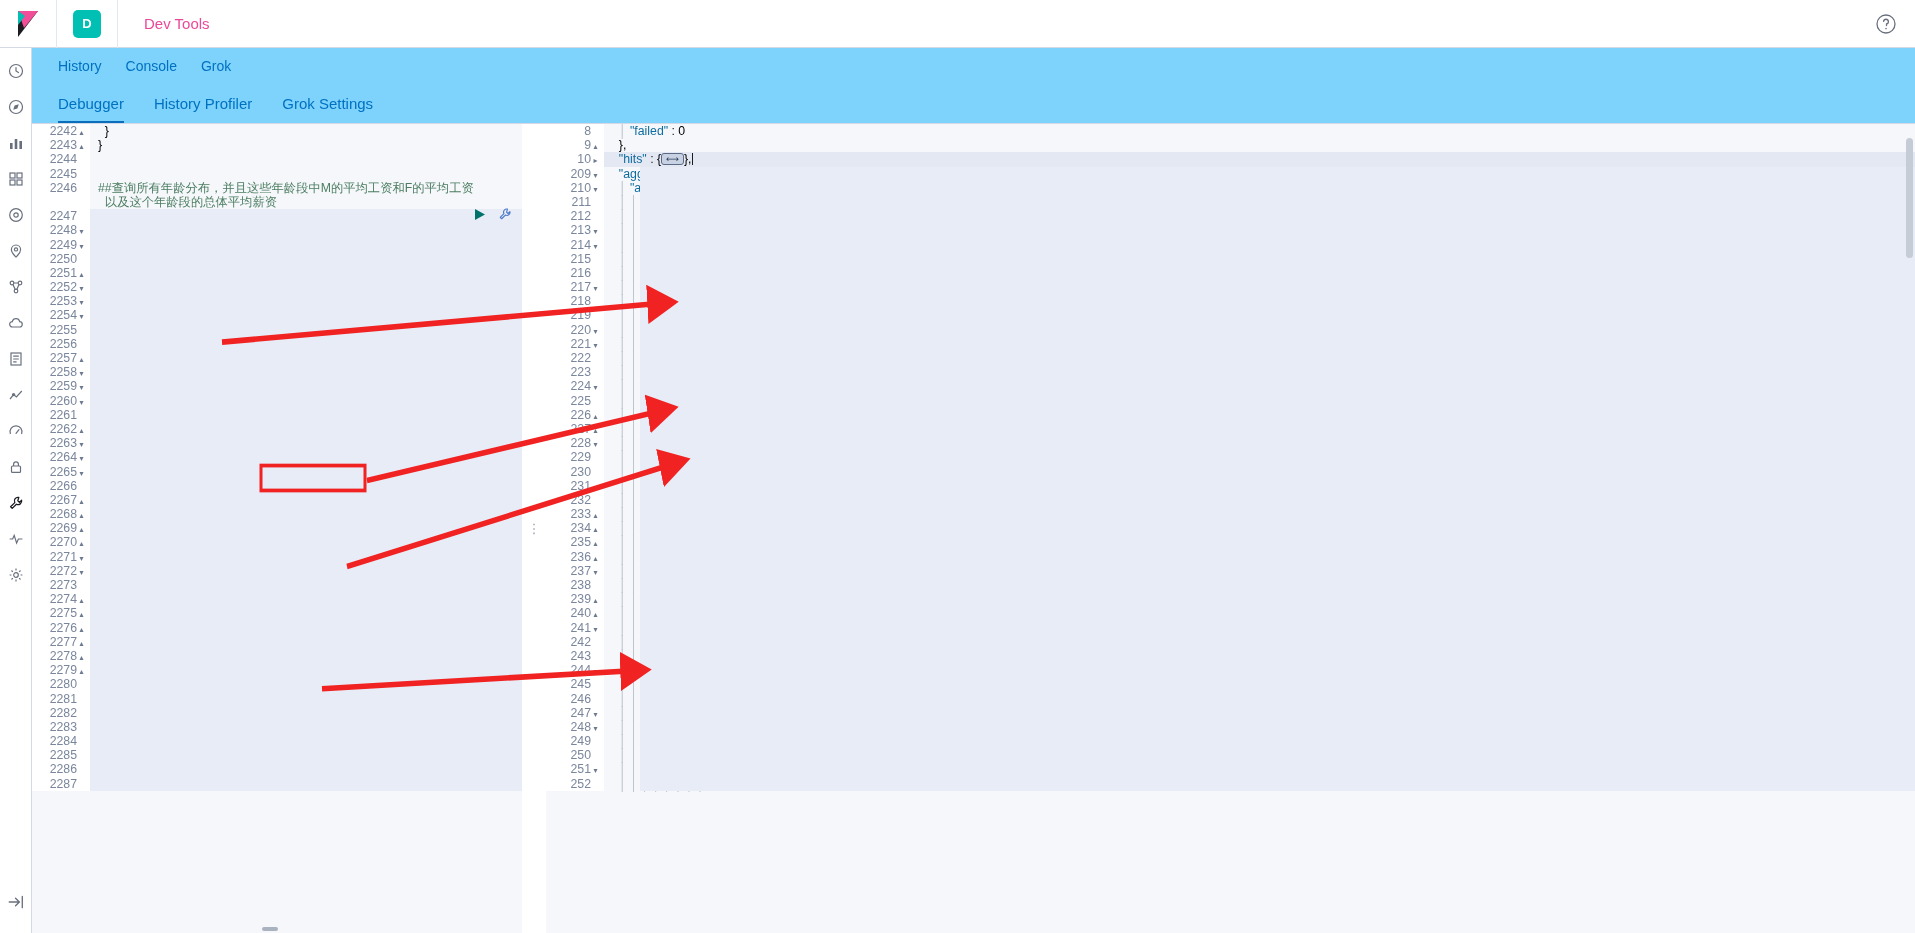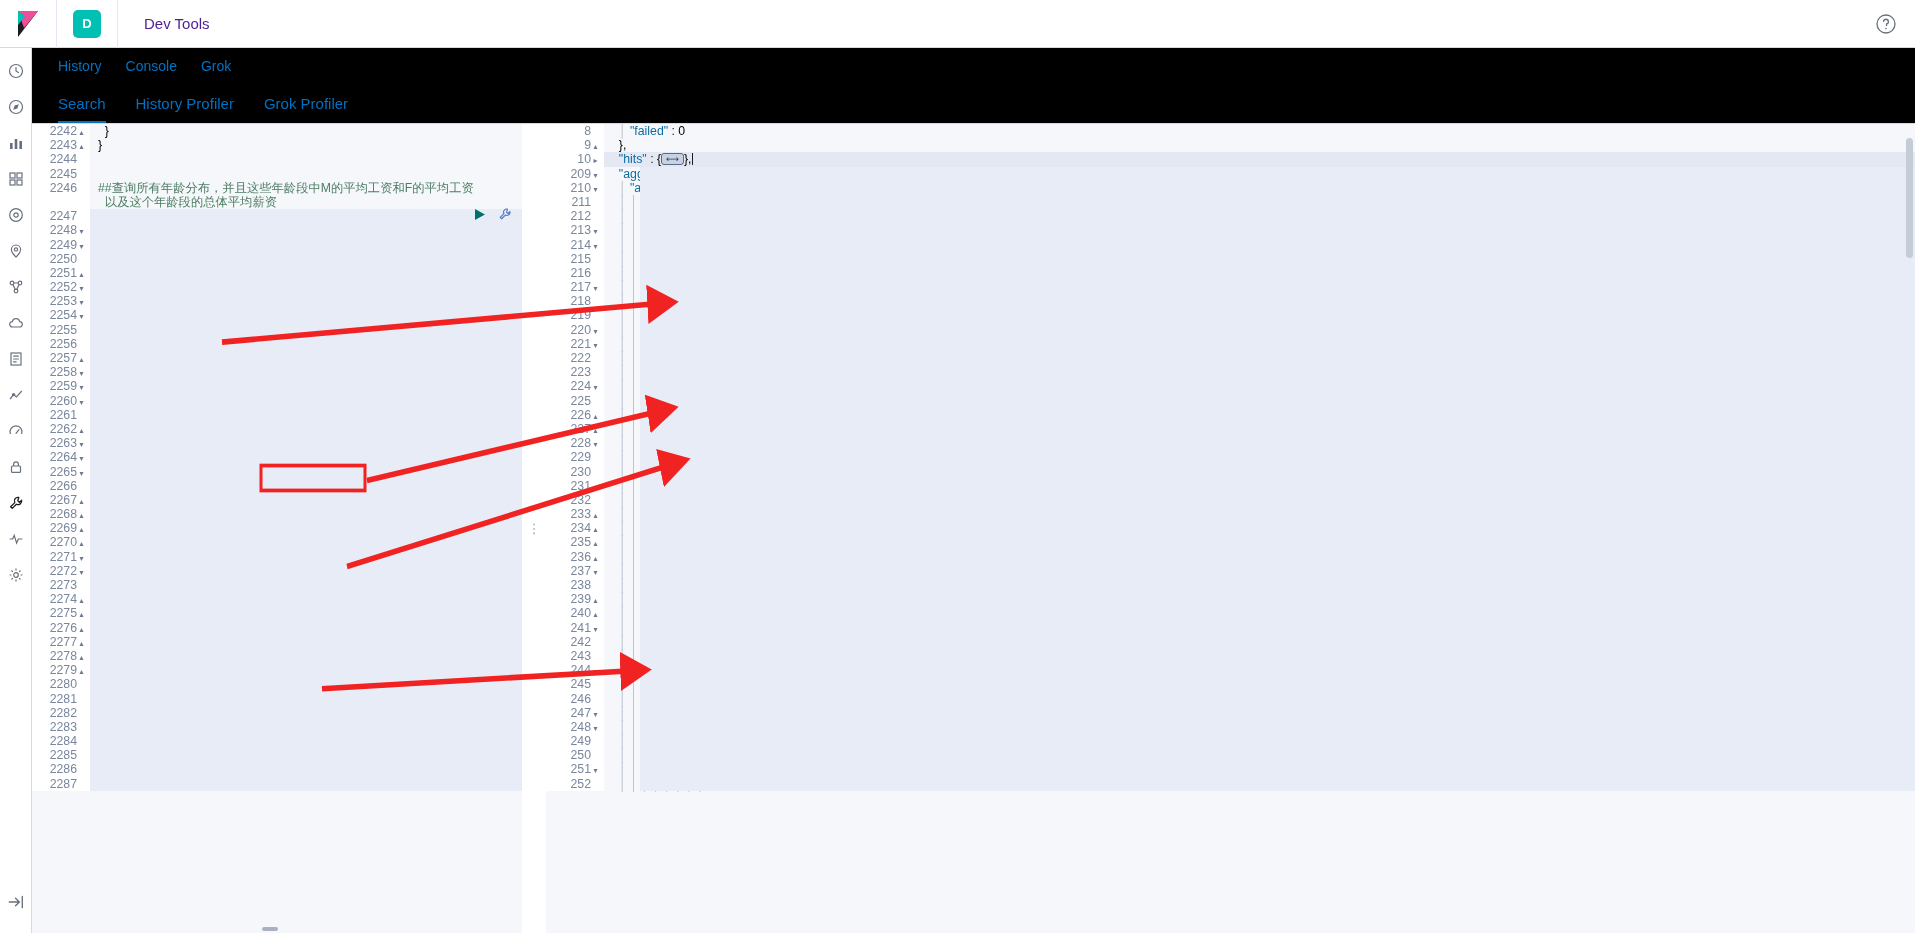--- a/index.html
+++ b/index.html
@@ -22,21 +22,21 @@
   .kibana-logo { width: 56px; display: flex; align-items: center; justify-content: center; }
   .kibana-logo svg { display: block; }
   .topbar-sep { width: 1px; height: 48px; background: #e3e7ef; }
   .app-badge {
     width: 28px; height: 28px; border-radius: 5px;
     background: #00bfb3; color: #fff;
     font-size: 13px; font-weight: bold;
     display: flex; align-items: center; justify-content: center;
     margin: 0 16px;
   }
-  .app-title { font-size: 15px; color: #4c1d95; }
+  .app-title { font-size: 15px; color: #ec4899; }
   .topbar-right { margin-left: auto; margin-right: 18px; display: flex; align-items: center; }
   .help-icon { width: 22px; height: 22px; color: #69707d; }
 
   
   .shell { flex: 1; display: flex; min-height: 0; }
   .globalnav {
     width: 32px; min-width: 32px;
     background: #fff;
     border-right: 1px solid #d3dae6;
     display: flex; flex-direction: column; align-items: center;
@@ -45,21 +45,21 @@
   }
   .nav-icon {
     width: 18px; height: 18px; margin-bottom: 18px;
     color: #69707d; display: flex; align-items: center; justify-content: center;
   }
   .nav-icon svg { width: 16px; height: 16px; display: block; }
   .nav-icon.active { color: #1a1c21; }
   .nav-collapse { position: absolute; bottom: 22px; left: 7px; width: 18px; height: 18px; color: #69707d; }
 
   
-  .maincol { flex: 1; display: flex; flex-direction: column; min-width: 0; background: #000000; }
+  .maincol { flex: 1; display: flex; flex-direction: column; min-width: 0; background: #7dd3fc; }
 
   .menubar {
     height: 36px; min-height: 36px;
     display: flex; align-items: center;
     padding-left: 26px; gap: 24px;
   }
   .menubar a {
     font-size: 14px; color: #0071c2; text-decoration: none; cursor: pointer;
   }
 
@@ -285,23 +285,23 @@
 
   <div class="maincol">
 
     <div class="menubar">
       <a>History</a>
       <a>Console</a>
       <a>Grok</a>
     </div>
 
     <div class="tabbar">
-      <div class="tab selected">Search</div>
+      <div class="tab selected">Debugger</div>
       <div class="tab">History Profiler</div>
-      <div class="tab">Grok Profiler</div>
+      <div class="tab">Grok Settings</div>
     </div>
 
     <div class="editors">
 
       <div class="pane pane-left">
         <div class="editor-body code" id="left-code"><div class="tintbox" style="top:85.2px"></div><div class="coderow"><span class="gutter">2242<span class="fold">▴</span></span><span class="content">  }</span></div><div class="coderow"><span class="gutter">2243<span class="fold">▴</span></span><span class="content">}</span></div><div class="coderow"><span class="gutter">2244<span class="fold"></span></span><span class="content"></span></div><div class="coderow"><span class="gutter">2245<span class="fold"></span></span><span class="content"></span></div><div class="coderow"><span class="gutter">2246<span class="fold"></span></span><span class="content"><span class="t-cmt">##查询所有年龄分布，并且这些年龄段中M的平均工资和F的平均工资</span></span></div><div class="coderow"><span class="gutter"><span class="fold"></span></span><span class="content"><span class="t-cmt">  以及这个年龄段的总体平均薪资</span></span></div><div class="coderow hl"><span class="gutter">2247<span class="fold"></span></span><span class="content"><span class="t-method">GET</span> <span class="t-url">/bank/_search</span><span class="cursor"></span></span></div><div class="coderow"><span class="gutter">2248<span class="fold">▾</span></span><span class="content">{</span></div><div class="coderow"><span class="gutter">2249<span class="fold">▾</span></span><span class="content">  <span class="t-key">"query"</span><span class="t-punc">:</span> {</span></div><div class="coderow"><span class="gutter">2250<span class="fold"></span></span><span class="content">  <span class="t-guide">│</span> <span class="t-key">"match_all"</span><span class="t-punc">:</span> {}</span></div><div class="coderow"><span class="gutter">2251<span class="fold">▴</span></span><span class="content">  },</span></div><div class="coderow"><span class="gutter">2252<span class="fold">▾</span></span><span class="content">  <span class="t-key">"aggs"</span><span class="t-punc">:</span> {</span></div><div class="coderow"><span class="gutter">2253<span class="fold">▾</span></span><span class="content">  <span class="t-guide">│</span> <span class="t-key">"avgAgg"</span><span class="t-punc">:</span> {</span></div><div class="coderow"><span class="gutter">2254<span class="fold">▾</span></span><span class="content">  <span class="t-guide">│</span> <span class="t-guide">│</span> <span class="t-key">"terms"</span><span class="t-punc">:</span> {</span></div><div class="coderow"><span class="gutter">2255<span class="fold"></span></span><span class="content">  <span class="t-guide">│</span> <span class="t-guide">│</span> <span class="t-guide">│</span> <span class="t-key">"field"</span><span class="t-punc">:</span> <span class="t-str">"age"</span>,</span></div><div class="coderow"><span class="gutter">2256<span class="fold"></span></span><span class="content">  <span class="t-guide">│</span> <span class="t-guide">│</span> <span class="t-guide">│</span> <span class="t-key">"size"</span><span class="t-punc">:</span> 100</span></div><div class="coderow"><span class="gutter">2257<span class="fold">▴</span></span><span class="content">  <span class="t-guide">│</span> <span class="t-guide">│</span> },</span></div><div class="coderow"><span class="gutter">2258<span class="fold">▾</span></span><span class="content">  <span class="t-guide">│</span> <span class="t-guide">│</span> <span class="t-key">"aggs"</span><span class="t-punc">:</span> {</span></div><div class="coderow"><span class="gutter">2259<span class="fold">▾</span></span><span class="content">  <span class="t-guide">│</span> <span class="t-guide">│</span> <span class="t-guide">│</span> <span class="t-key">"genderAgg"</span><span class="t-punc">:</span> {</span></div><div class="coderow"><span class="gutter">2260<span class="fold">▾</span></span><span class="content">  <span class="t-guide">│</span> <span class="t-guide">│</span> <span class="t-guide">│</span> <span class="t-guide">│</span> <span class="t-key">"terms"</span><span class="t-punc">:</span> {</span></div><div class="coderow"><span class="gutter">2261<span class="fold"></span></span><span class="content">  <span class="t-guide">│</span> <span class="t-guide">│</span> <span class="t-guide">│</span> <span class="t-guide">│</span> <span class="t-guide">│</span> <span class="t-key">"field"</span><span class="t-punc">:</span> <span class="t-str">"gender.keyword"</span></span></div><div class="coderow"><span class="gutter">2262<span class="fold">▴</span></span><span class="content">  <span class="t-guide">│</span> <span class="t-guide">│</span> <span class="t-guide">│</span> <span class="t-guide">│</span> },</span></div><div class="coderow"><span class="gutter">2263<span class="fold">▾</span></span><span class="content">  <span class="t-guide">│</span> <span class="t-guide">│</span> <span class="t-guide">│</span> <span class="t-guide">│</span> <span class="t-key">"aggs"</span><span class="t-punc">:</span> {</span></div><div class="coderow"><span class="gutter">2264<span class="fold">▾</span></span><span class="content">  <span class="t-guide">│</span> <span class="t-guide">│</span> <span class="t-guide">│</span> <span class="t-guide">│</span> <span class="t-guide">│</span> <span class="t-key">"balanceAvg"</span><span class="t-punc">:</span> {</span></div><div class="coderow"><span class="gutter">2265<span class="fold">▾</span></span><span class="content">  <span class="t-guide">│</span> <span class="t-guide">│</span> <span class="t-guide">│</span> <span class="t-guide">│</span> <span class="t-guide">│</span> <span class="t-guide">│</span> <span class="t-key">"avg"</span><span class="t-punc">:</span> {</span></div><div class="coderow"><span class="gutter">2266<span class="fold"></span></span><span class="content">  <span class="t-guide">│</span> <span class="t-guide">│</span> <span class="t-guide">│</span> <span class="t-guide">│</span> <span class="t-guide">│</span> <span class="t-guide">│</span> <span class="t-guide">│</span> <span class="t-key">"field"</span><span class="t-punc">:</span> <span class="t-str">"balance"</span></span></div><div class="coderow"><span class="gutter">2267<span class="fold">▴</span></span><span class="content">  <span class="t-guide">│</span> <span class="t-guide">│</span> <span class="t-guide">│</span> <span class="t-guide">│</span> <span class="t-guide">│</span> <span class="t-guide">│</span> }</span></div><div class="coderow"><span class="gutter">2268<span class="fold">▴</span></span><span class="content">  <span class="t-guide">│</span> <span class="t-guide">│</span> <span class="t-guide">│</span> <span class="t-guide">│</span> <span class="t-guide">│</span> }</span></div><div class="coderow"><span class="gutter">2269<span class="fold">▴</span></span><span class="content">  <span class="t-guide">│</span> <span class="t-guide">│</span> <span class="t-guide">│</span> <span class="t-guide">│</span> }</span></div><div class="coderow"><span class="gutter">2270<span class="fold">▴</span></span><span class="content">  <span class="t-guide">│</span> <span class="t-guide">│</span> <span class="t-guide">│</span> },</span></div><div class="coderow"><span class="gutter">2271<span class="fold">▾</span></span><span class="content">  <span class="t-guide">│</span> <span class="t-guide">│</span> <span class="t-guide">│</span> <span class="t-key">"ageBalanceAvg"</span><span class="t-punc">:</span> {</span></div><div class="coderow"><span class="gutter">2272<span class="fold">▾</span></span><span class="content">  <span class="t-guide">│</span> <span class="t-guide">│</span> <span class="t-guide">│</span> <span class="t-guide">│</span> <span class="t-key">"avg"</span><span class="t-punc">:</span> {</span></div><div class="coderow"><span class="gutter">2273<span class="fold"></span></span><span class="content">  <span class="t-guide">│</span> <span class="t-guide">│</span> <span class="t-guide">│</span> <span class="t-guide">│</span> <span class="t-guide">│</span> <span class="t-key">"field"</span><span class="t-punc">:</span> <span class="t-str">"balance"</span></span></div><div class="coderow"><span class="gutter">2274<span class="fold">▴</span></span><span class="content">  <span class="t-guide">│</span> <span class="t-guide">│</span> <span class="t-guide">│</span> <span class="t-guide">│</span> }</span></div><div class="coderow"><span class="gutter">2275<span class="fold">▴</span></span><span class="content">  <span class="t-guide">│</span> <span class="t-guide">│</span> <span class="t-guide">│</span> }</span></div><div class="coderow"><span class="gutter">2276<span class="fold">▴</span></span><span class="content">  <span class="t-guide">│</span> <span class="t-guide">│</span> }</span></div><div class="coderow"><span class="gutter">2277<span class="fold">▴</span></span><span class="content">  <span class="t-guide">│</span> }</span></div><div class="coderow"><span class="gutter">2278<span class="fold">▴</span></span><span class="content">  }</span></div><div class="coderow"><span class="gutter">2279<span class="fold">▴</span></span><span class="content">}</span></div><div class="coderow"><span class="gutter">2280<span class="fold"></span></span><span class="content"></span></div><div class="coderow"><span class="gutter">2281<span class="fold"></span></span><span class="content"></span></div><div class="coderow"><span class="gutter">2282<span class="fold"></span></span><span class="content"></span></div><div class="coderow"><span class="gutter">2283<span class="fold"></span></span><span class="content"></span></div><div class="coderow"><span class="gutter">2284<span class="fold"></span></span><span class="content"></span></div><div class="coderow"><span class="gutter">2285<span class="fold"></span></span><span class="content"></span></div><div class="coderow"><span class="gutter">2286<span class="fold"></span></span><span class="content"></span></div><div class="coderow"><span class="gutter">2287<span class="fold"></span></span><span class="content"></span></div></div>
         <div class="hscroll-left"></div>
       <div class="run-actions" style="top: 83.2px;">
             <span class="play-btn"><svg width="13" height="13" viewBox="0 0 13 13">
                 <path d="M2 1 L12 6.5 L2 12 Z" fill="#00726b"></path>

